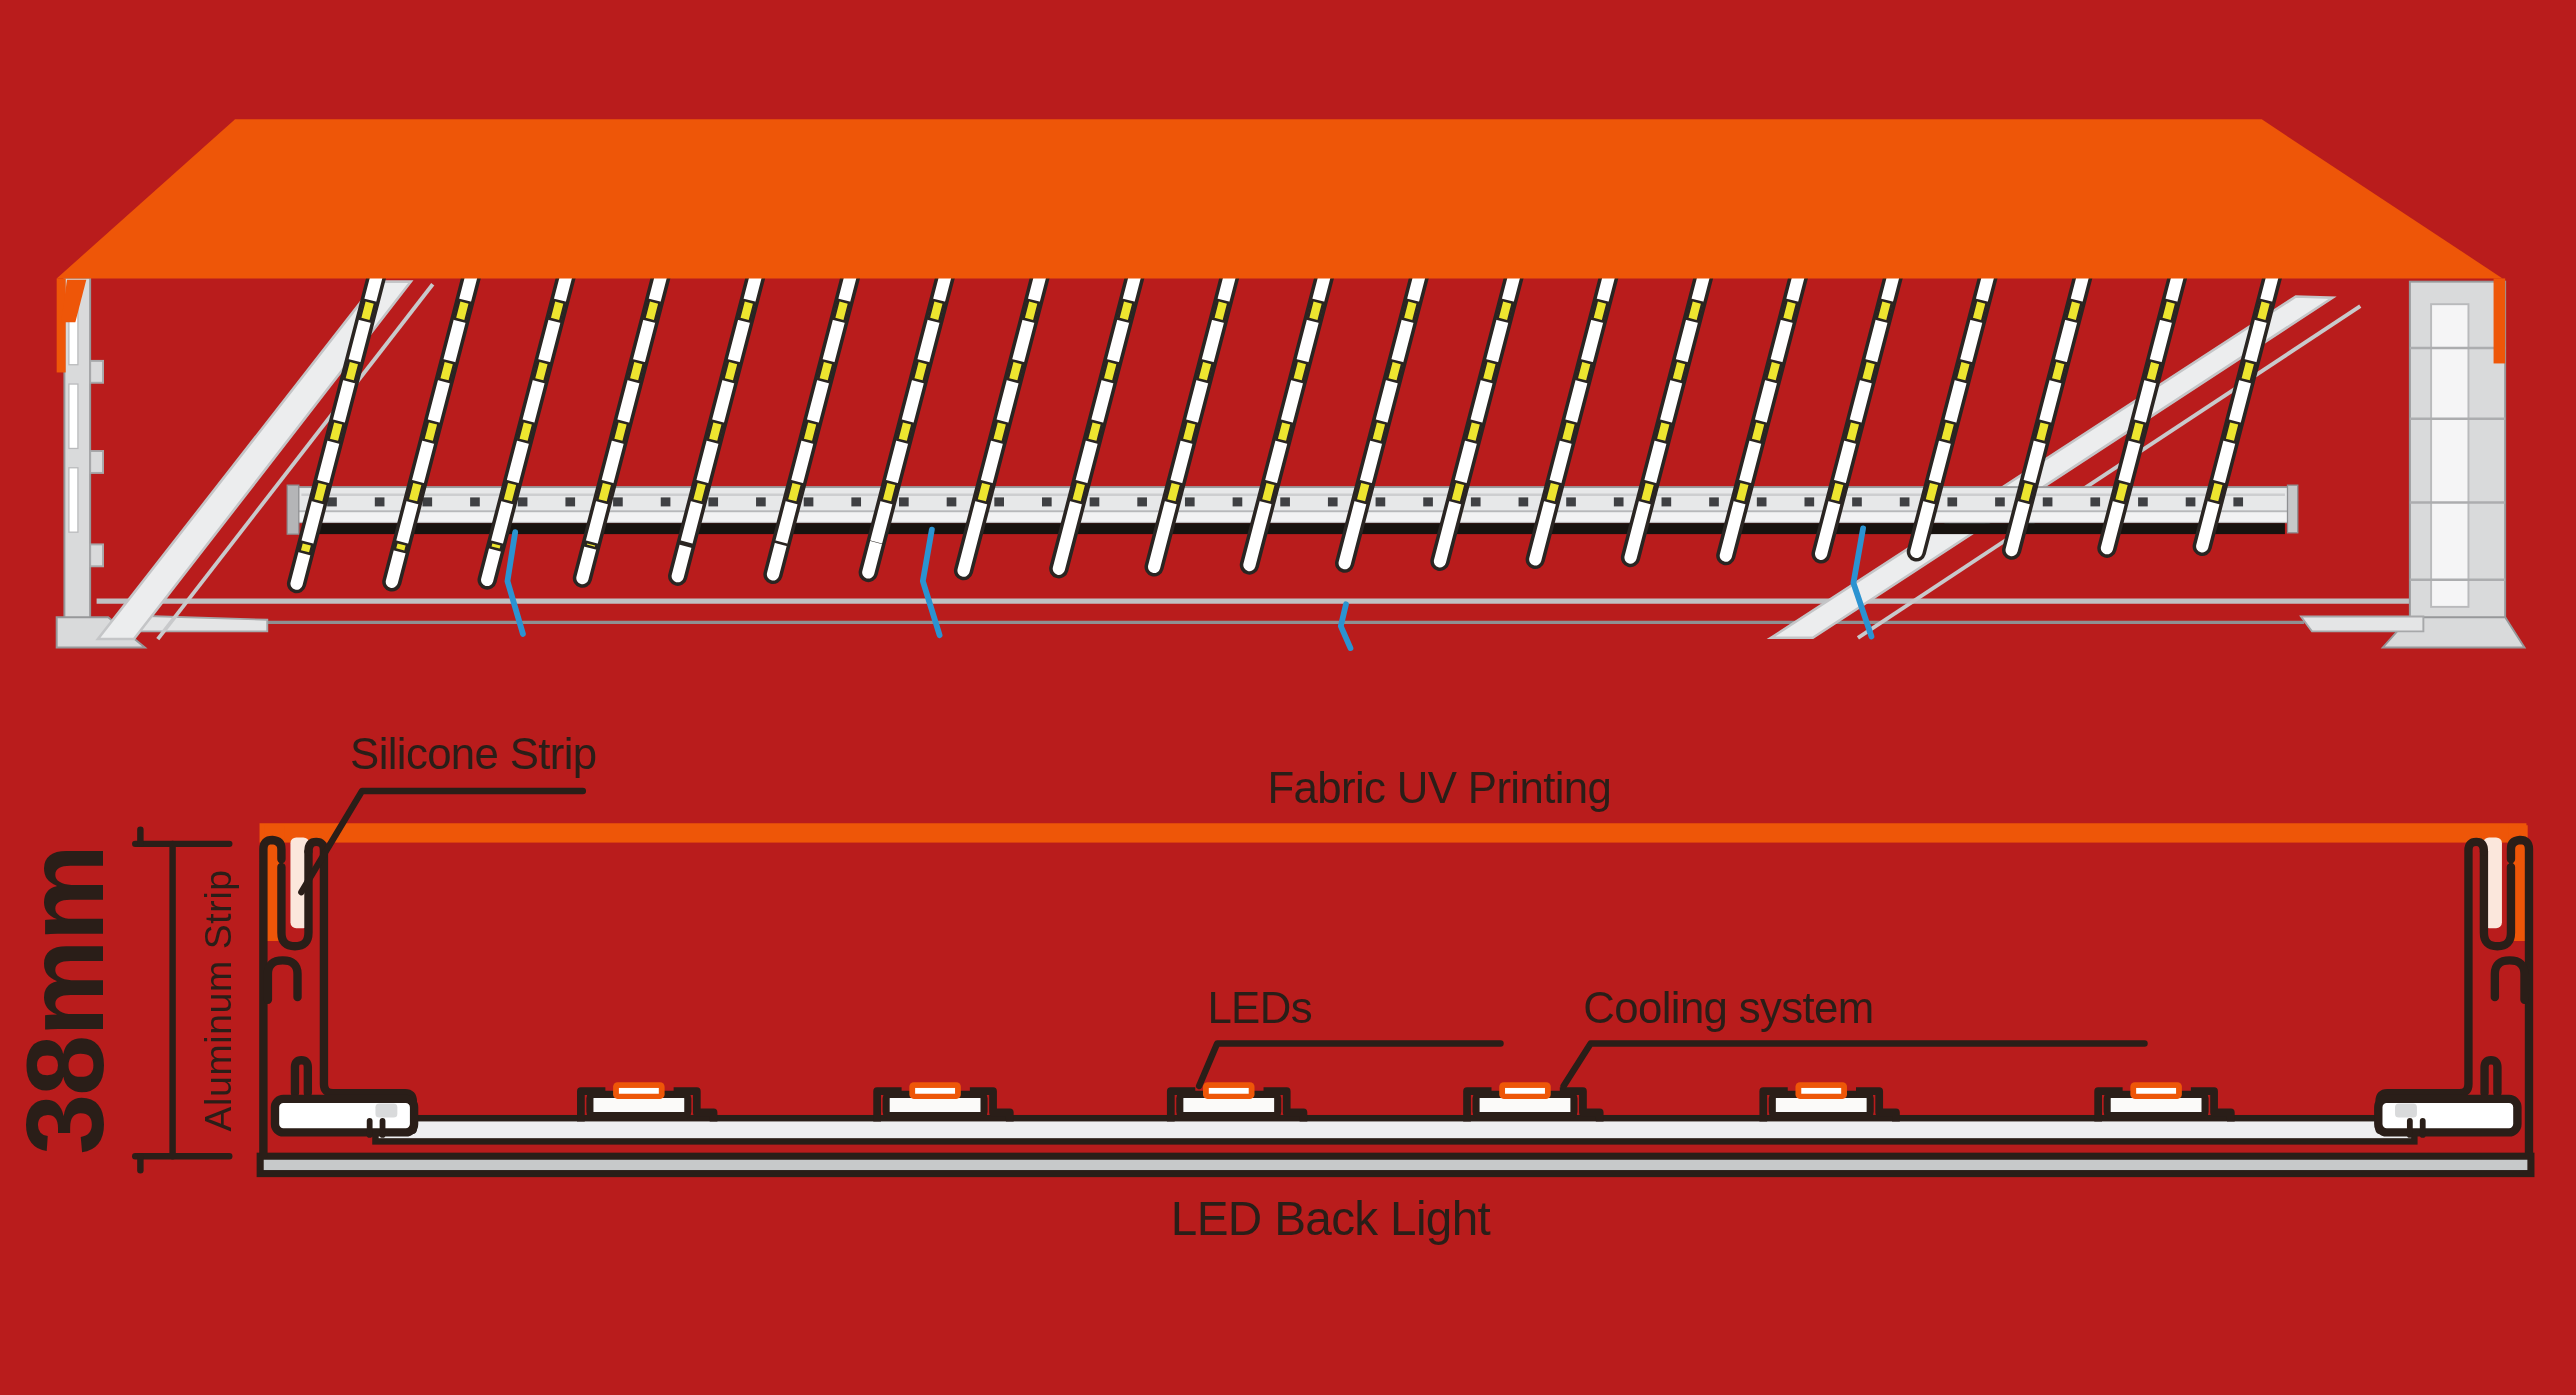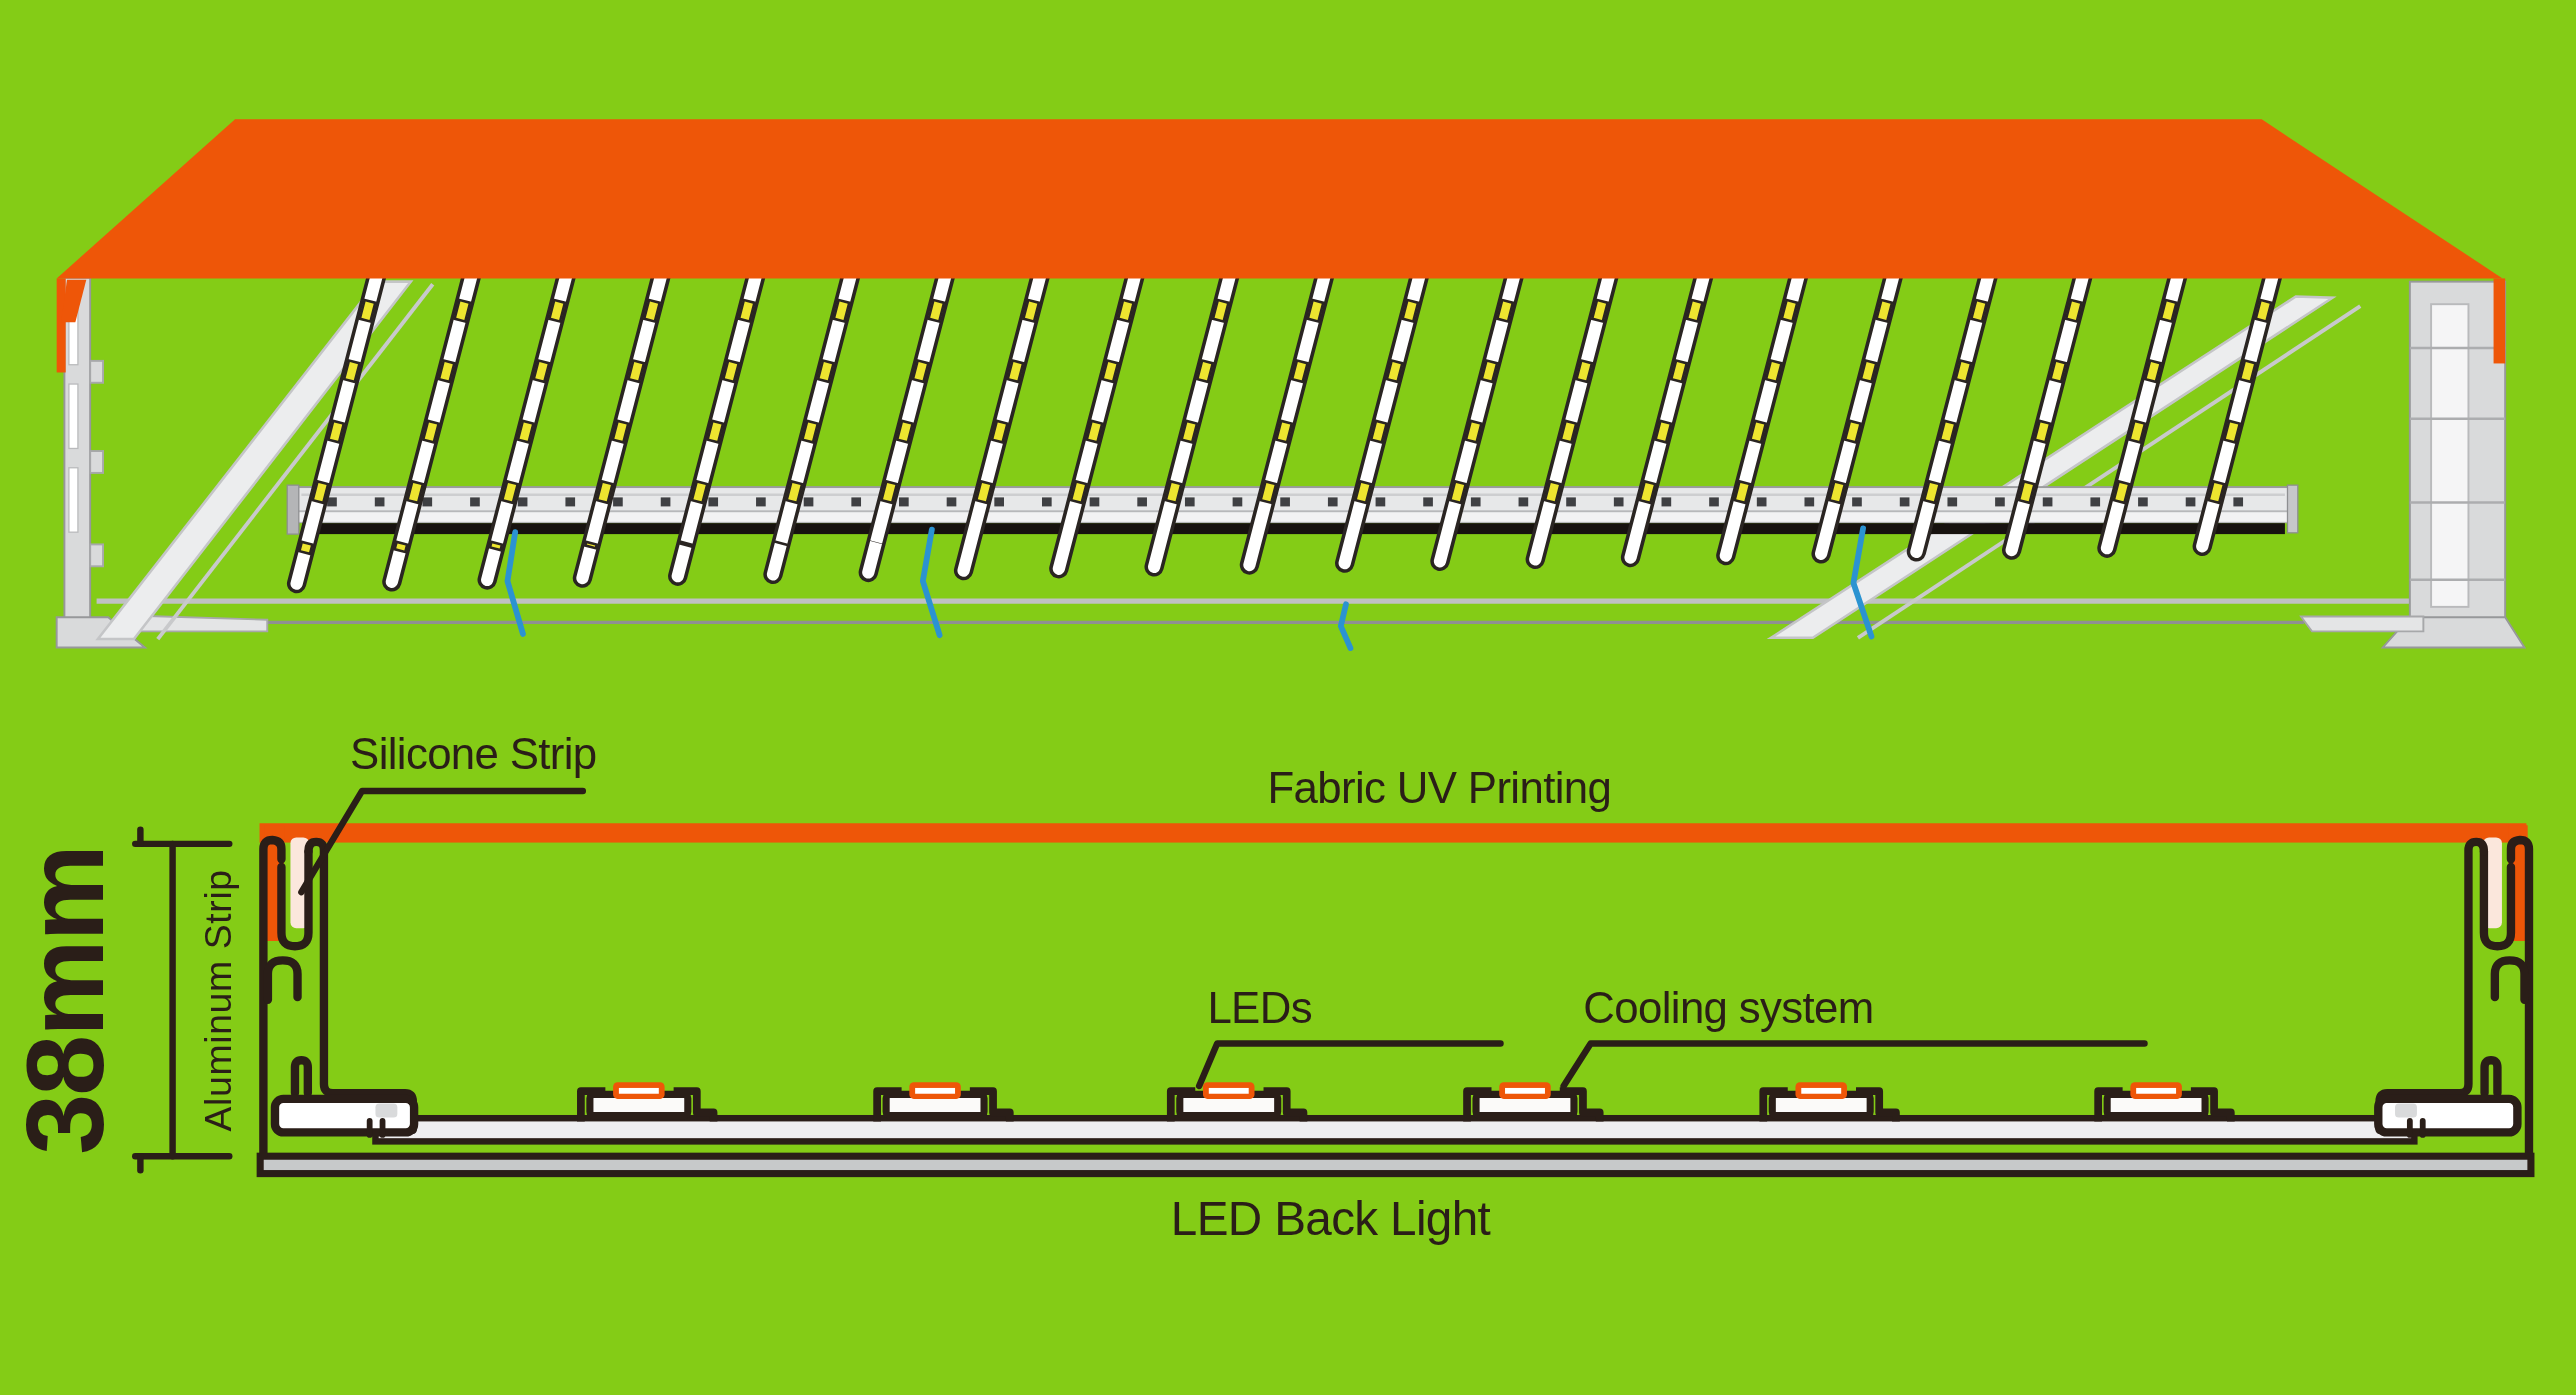--- a/index.html
+++ b/index.html
@@ -1,16 +1,16 @@
 <!DOCTYPE html>
 <html style="font-size:10.3px"><head>
 <meta charset="utf-8">
 <style>
   html,body{margin:0;padding:0;background:#ffffff;}
-  .canvas{width:2576px;height:1396px;background:#84cc16;overflow:hidden;}
+  .canvas{width:2576px;height:1396px;background:#b91c1c;overflow:hidden;}
   svg{display:block;}
   text{font-family:"Liberation Sans", sans-serif;fill:#2A1E18;}
   .lbl{font-size:68px;letter-spacing:-1px;}
   .lbl-big{font-size:74px;letter-spacing:-1px;}
   .dim{font-size:170px;font-weight:bold;letter-spacing:-3px;}
   .vlbl{font-size:58px;letter-spacing:1px;}
 </style>
 </head>
 <body>
 

